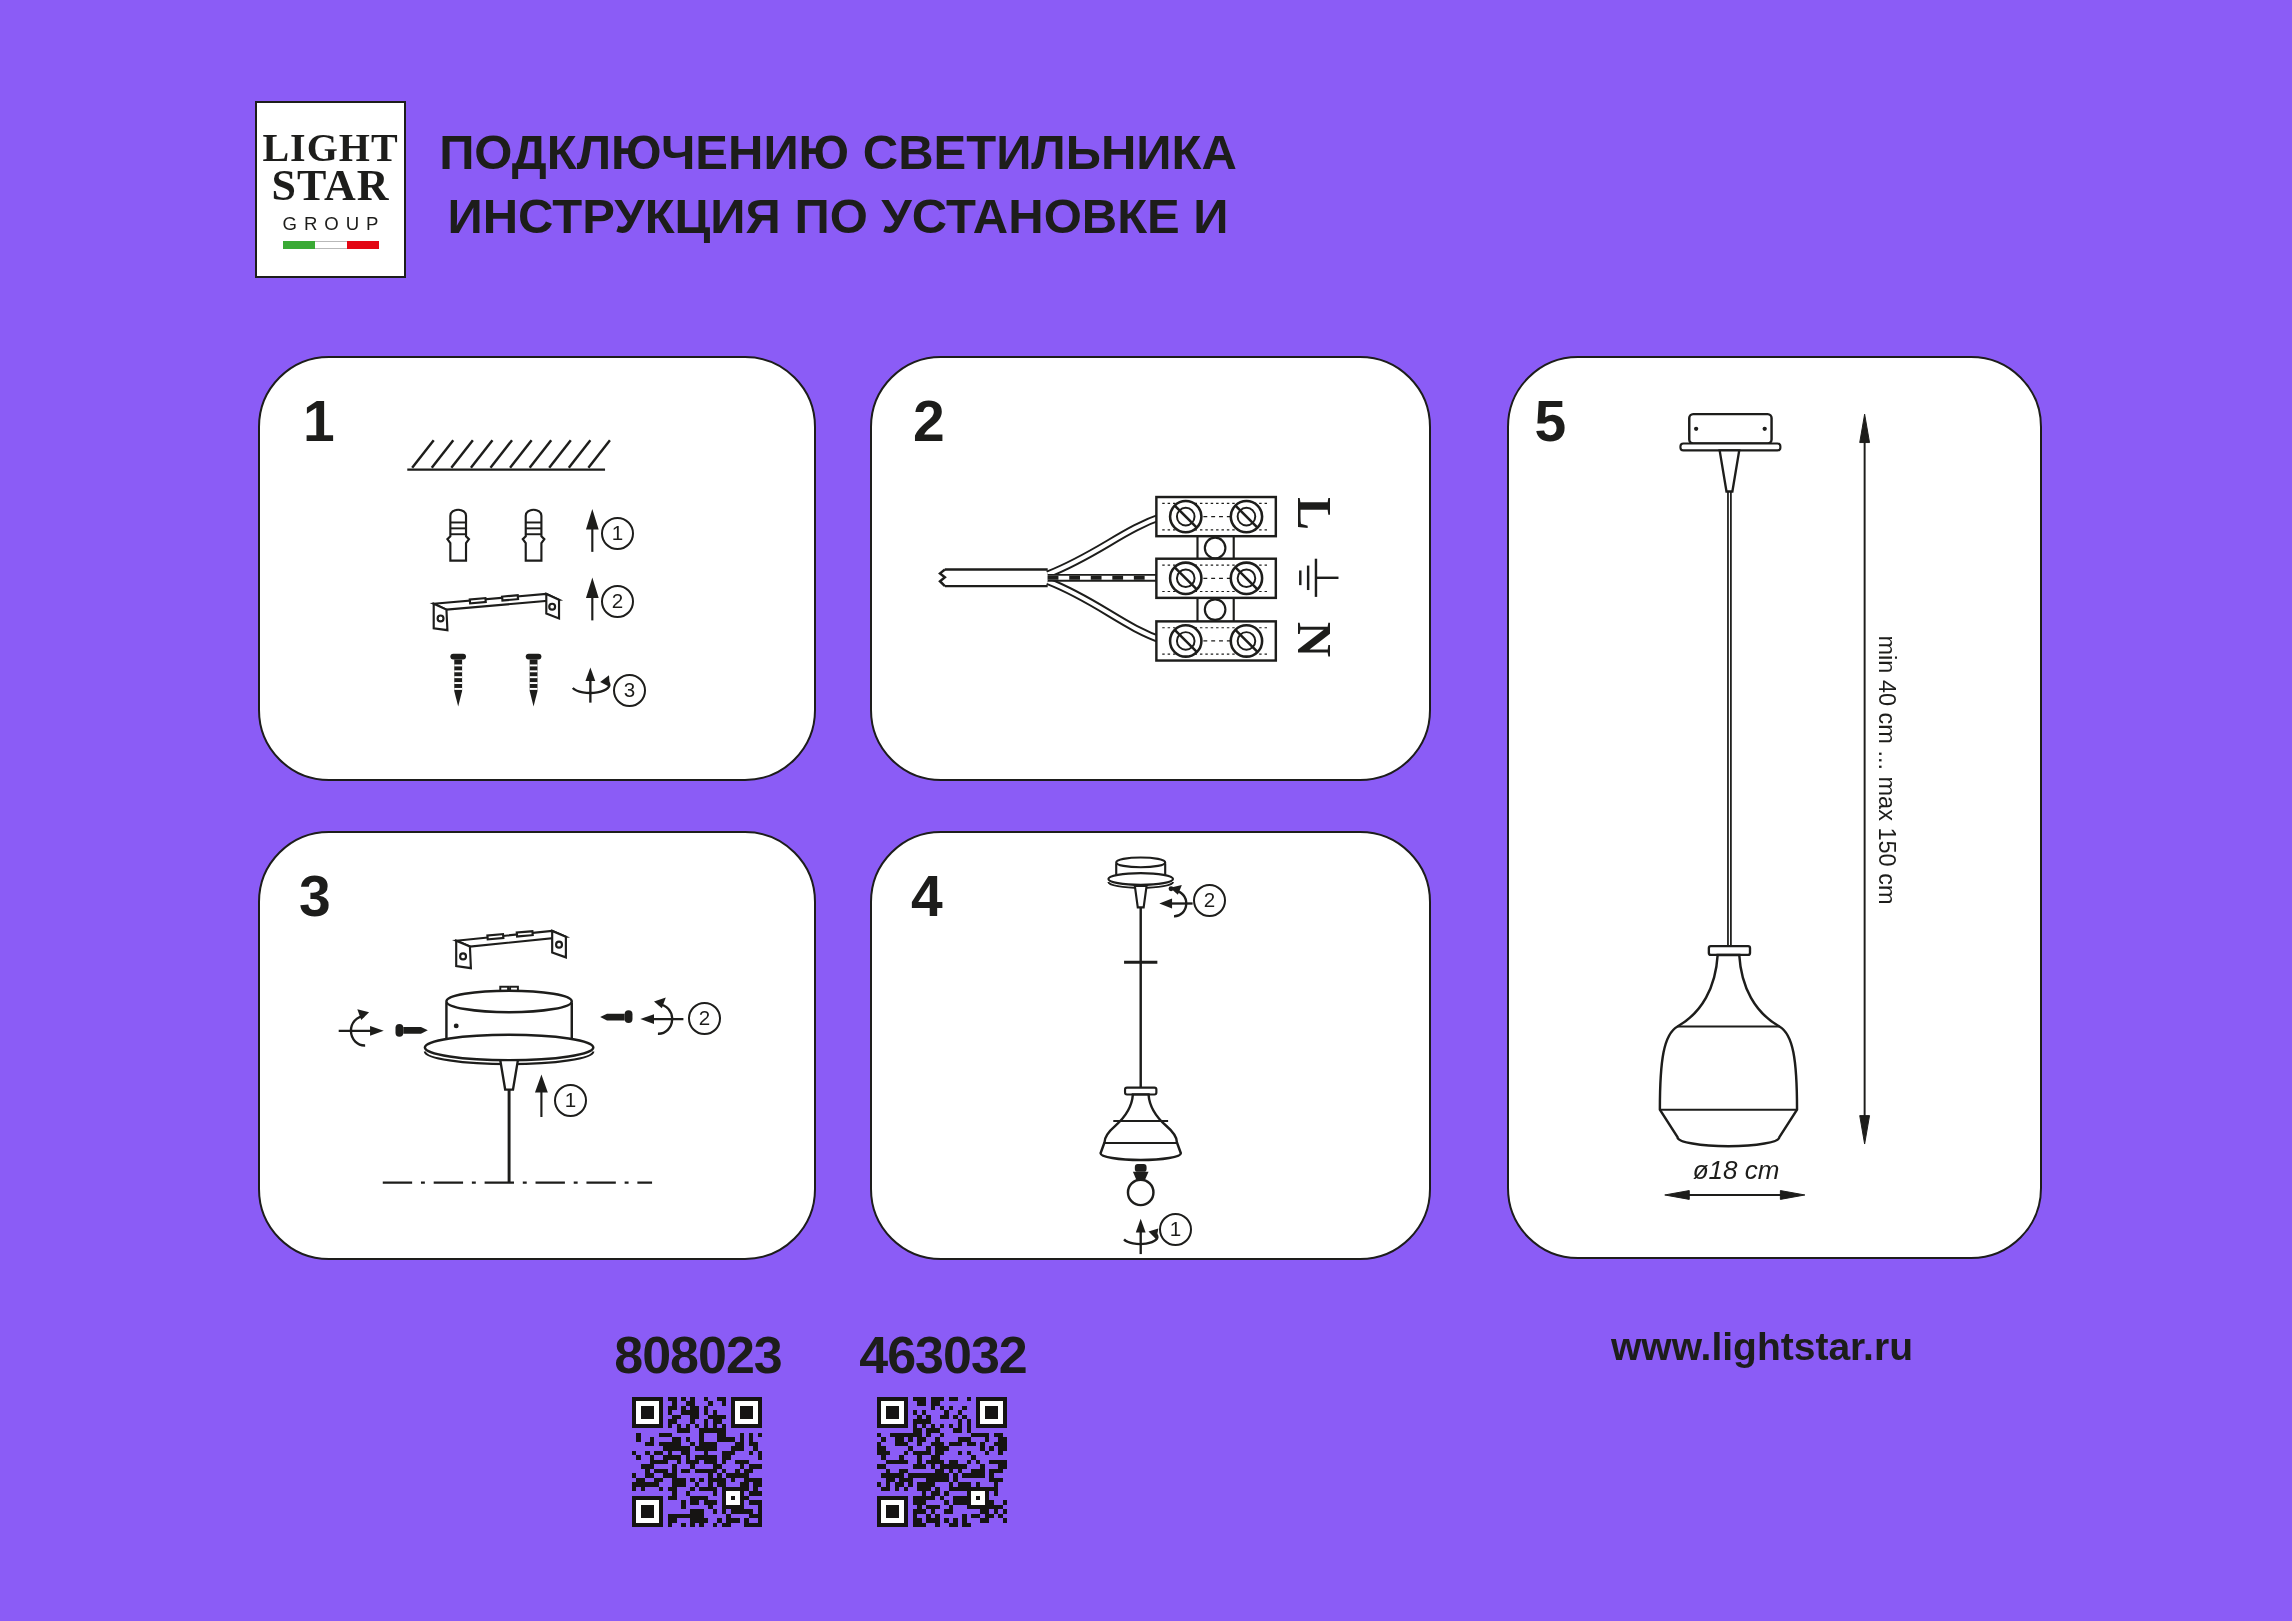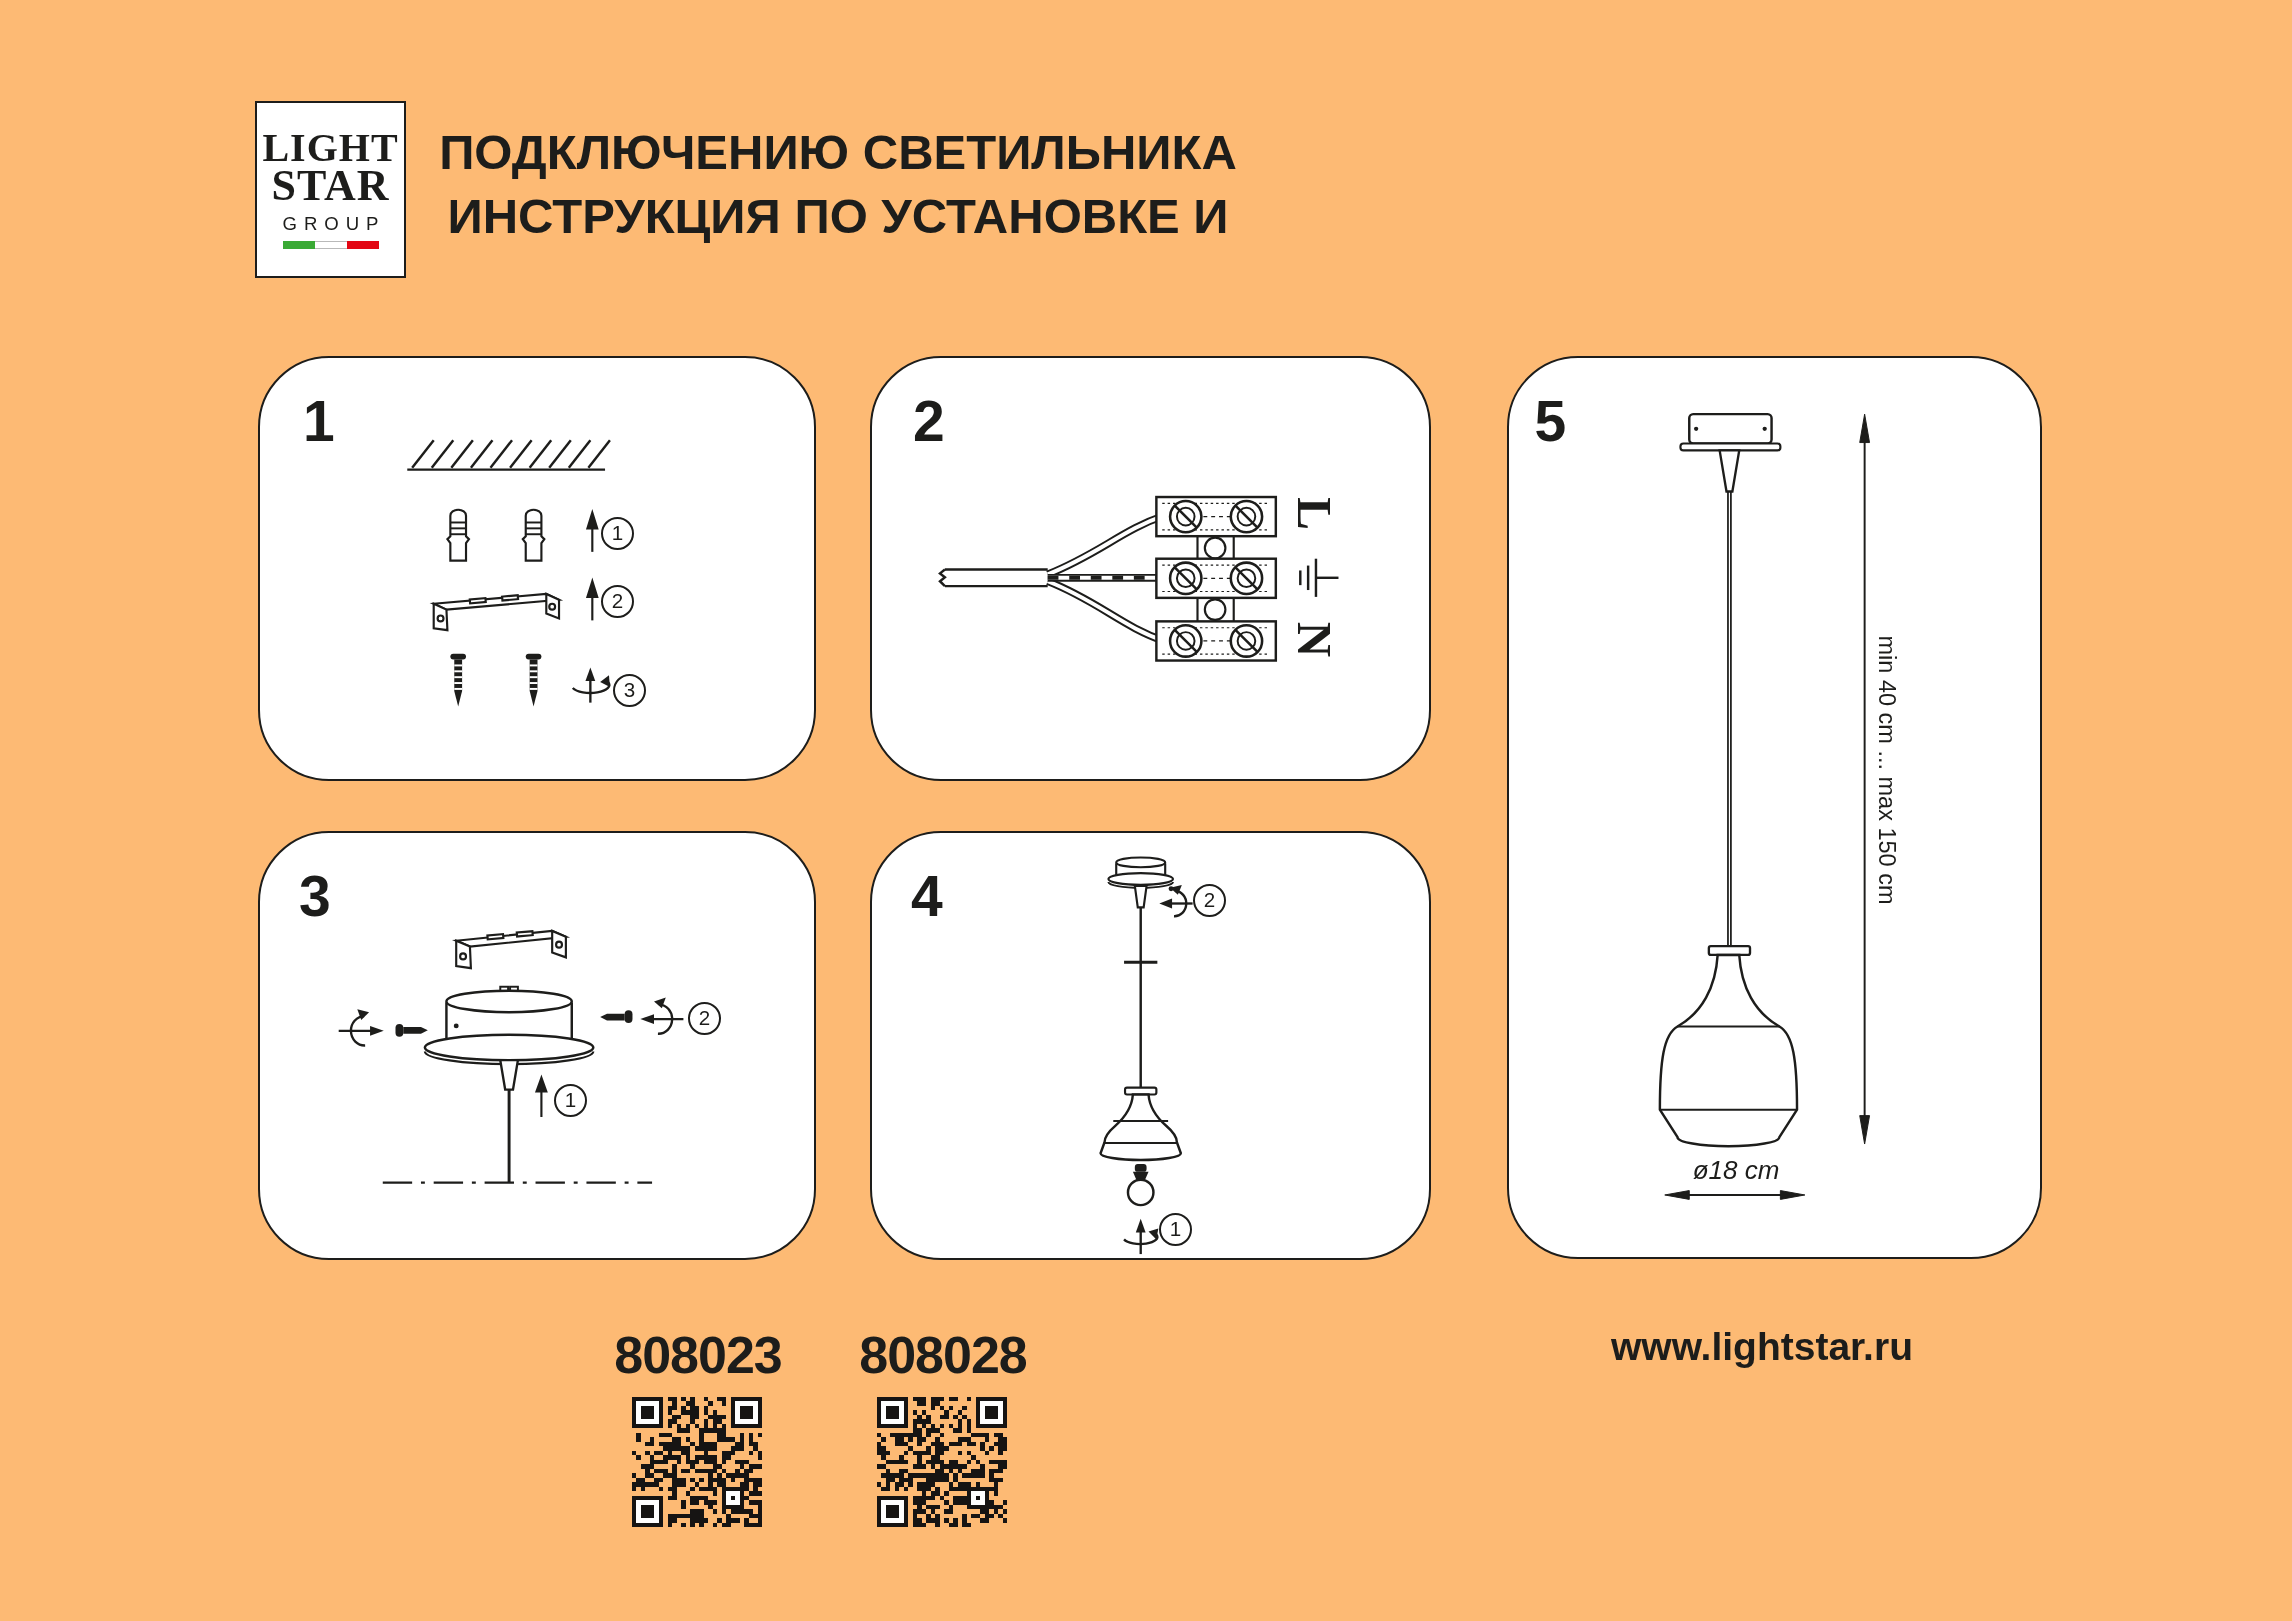--- a/index.html
+++ b/index.html
@@ -1,16 +1,16 @@
 <!DOCTYPE html>
 <html><head>
 <meta charset="utf-8">
 <style>
   html,body{margin:0;padding:0;background:#fff;}
-  .page{position:relative;width:2293px;height:1621px;background:#fdba74;overflow:hidden;
+  .page{position:relative;width:2293px;height:1621px;background:#8b5cf6;overflow:hidden;
         font-family:"Liberation Sans",sans-serif;color:#1d1d1b;}
   
   .logo{position:absolute;left:255px;top:101px;width:147px;height:173px;border:2px solid #1d1d1b;
         display:flex;flex-direction:column;align-items:center;justify-content:center;background:#fff;}
   .logo-l1,.logo-l2{font-family:"Liberation Serif",serif;font-weight:700;line-height:.92;letter-spacing:1px;}
   .logo-l1{font-size:40px;}
   .logo-l2{font-size:44px;}
   .logo-l3{font-family:"Liberation Sans",sans-serif;font-weight:400;font-size:18.6px;letter-spacing:6.9px;
            text-indent:6.9px;margin-top:6px;}
   .logo-flag{width:96px;height:8.8px;margin-top:5.9px;display:flex;}
@@ -320,21 +320,21 @@
         <line x1="172" y1="854" x2="289" y2="854" stroke-width="2"></line>
         <polygon points="159,854 184,849.5 184,858.5"></polygon>
         <polygon points="302,854 277,849.5 277,858.5"></polygon>
       </g>
     </svg>
     <span class="dim-v" style="left:377px;top:412px;">min 40 cm ... max 150 cm</span>
     <span class="dim-d" style="left:227px;top:812px;">ø18 cm</span>
   </div>
 
   <div class="code" style="left:698px;top:1325px;">808023</div>
-  <div class="code" style="left:943px;top:1325px;">808028</div>
+  <div class="code" style="left:943px;top:1325px;">463032</div>
   <div class="qr" style="left:632px;top:1397px;"><svg width="130" height="130" viewBox="0 0 29 29" shape-rendering="crispEdges" fill="#161413">
         <rect x="8" y="0" width="1" height="1"></rect>
         <rect x="9" y="0" width="1" height="1"></rect>
         <rect x="11" y="0" width="1" height="1"></rect>
         <rect x="13" y="0" width="1" height="1"></rect>
         <rect x="16" y="0" width="1" height="1"></rect>
         <rect x="19" y="0" width="1" height="1"></rect>
         <rect x="20" y="0" width="1" height="1"></rect>
         <rect x="9" y="1" width="1" height="1"></rect>
         <rect x="12" y="1" width="1" height="1"></rect>

